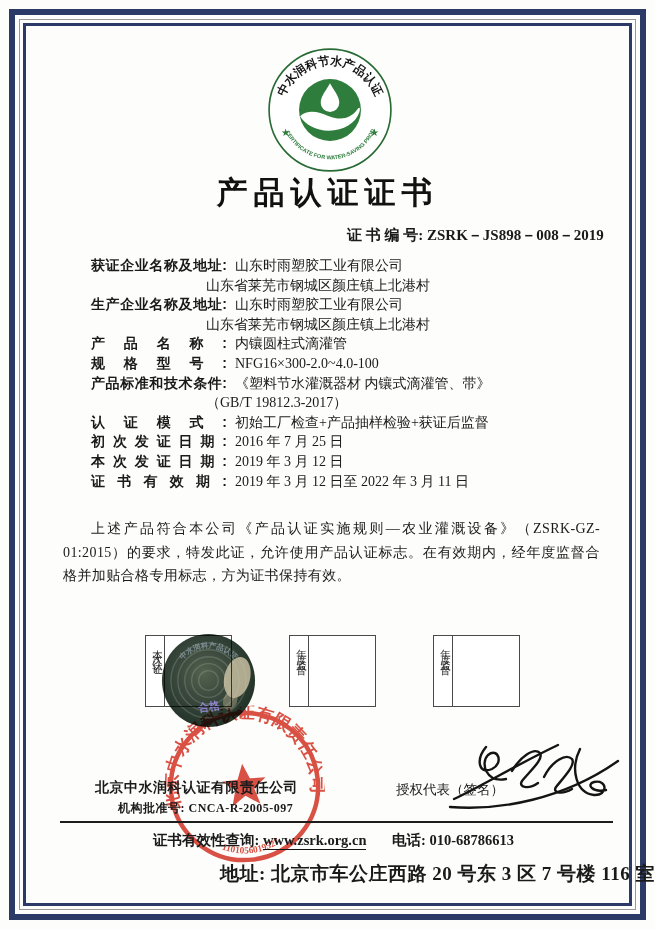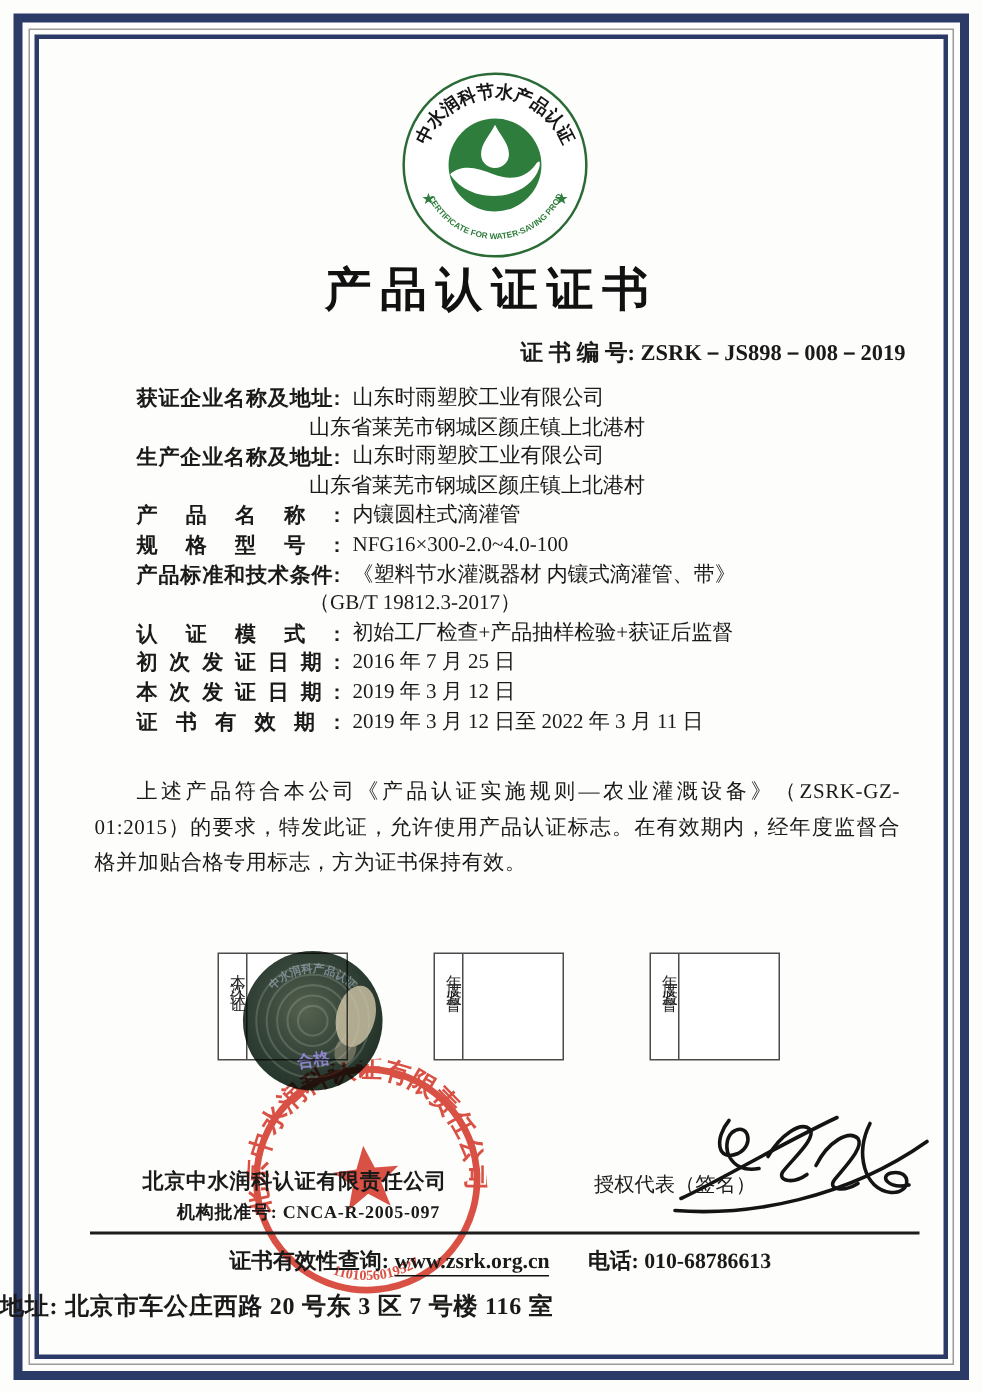--- a/index.html
+++ b/index.html
@@ -58,21 +58,21 @@
   .issuer-left{position:absolute;left:95px;top:779px;font-size:14px;font-weight:bold;letter-spacing:.5px;}
   .issuer-left .line2{font-size:12px;margin-top:3px;margin-left:23px;}
   .auth-label{position:absolute;left:396px;top:781px;font-size:13.5px;font-weight:normal;}
   .signature{position:absolute;left:446px;top:735px;width:176px;height:93px;}
 
   .rule{position:absolute;left:60px;top:821px;width:553px;border-top:2px solid #1d1d1d;}
 
   .query-left{position:absolute;left:153px;top:831px;font-size:14.5px;font-weight:bold;white-space:nowrap;}
   .query-left .url{font-family:"Liberation Serif", serif;border-bottom:1.5px solid #111;padding-bottom:1px;}
   .query-right{position:absolute;left:392px;top:831px;font-size:14.5px;font-weight:bold;white-space:nowrap;}
-  .address-row{position:absolute;left:0;right:0;top:861px;text-align:left;font-size:16px;font-weight:bold;letter-spacing:.5px;}
+  .address-row{position:absolute;left:0;right:0;top:861px;text-align:right;font-size:19px;font-weight:bold;letter-spacing:.5px;}
 </style>
 </head>
 <body>
 
 <div class="page">
   <div class="frame-outer"></div>
   <div class="frame-mid"></div>
   <div class="frame-inner"></div>
 
   <svg class="logo" viewBox="-62 -62 124 124">

